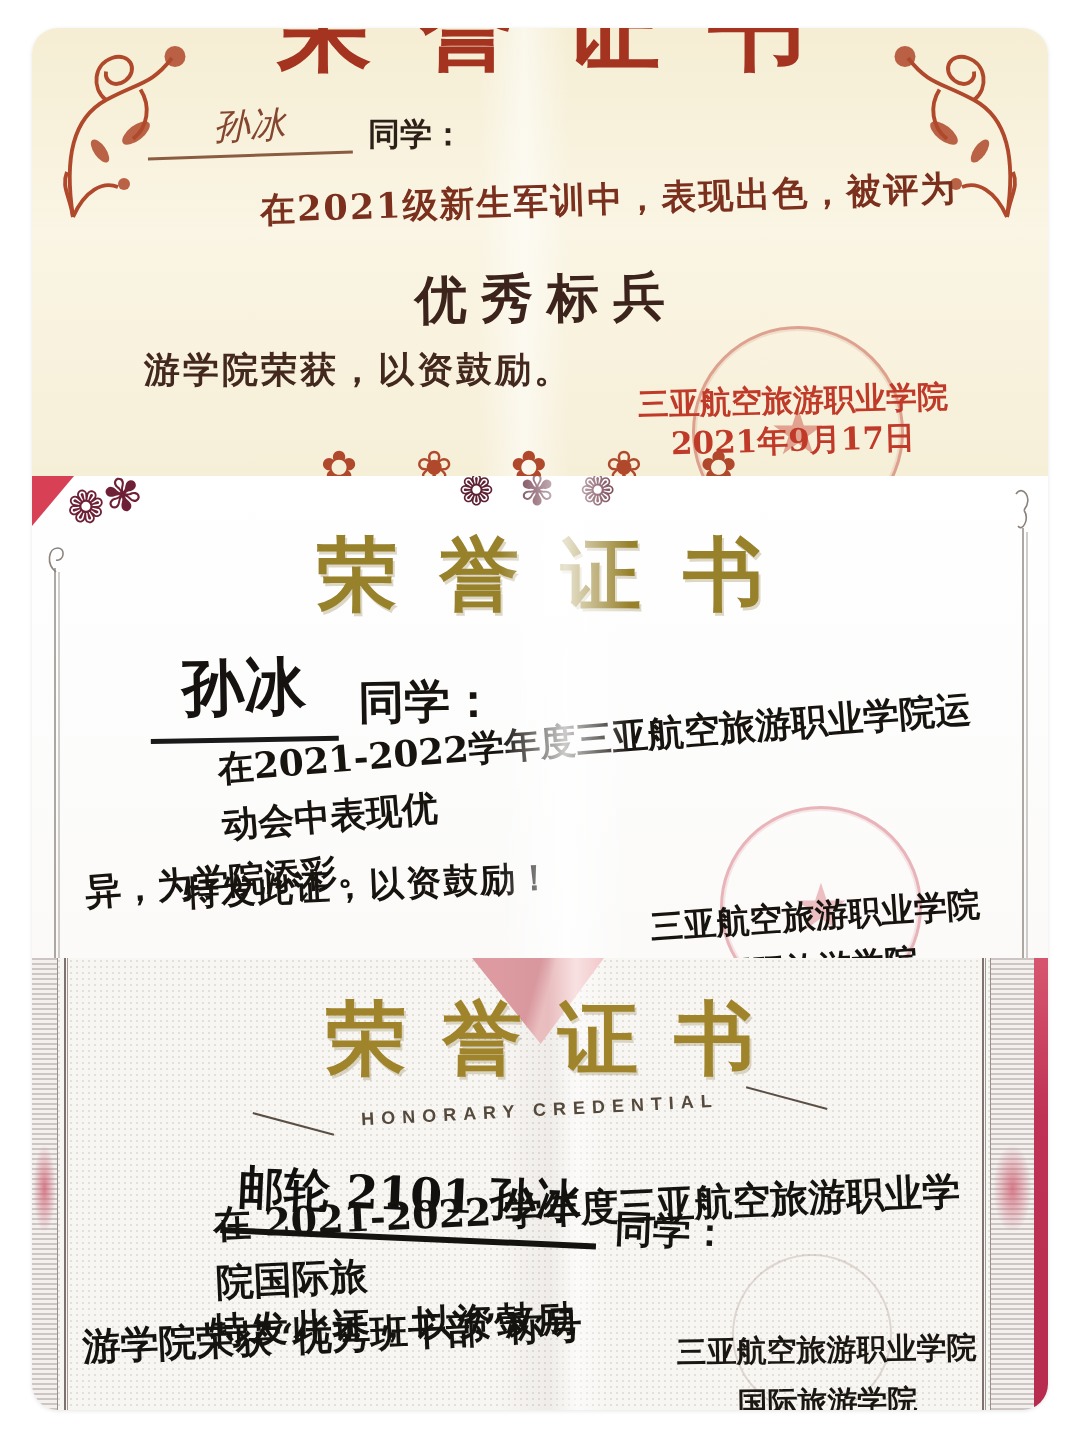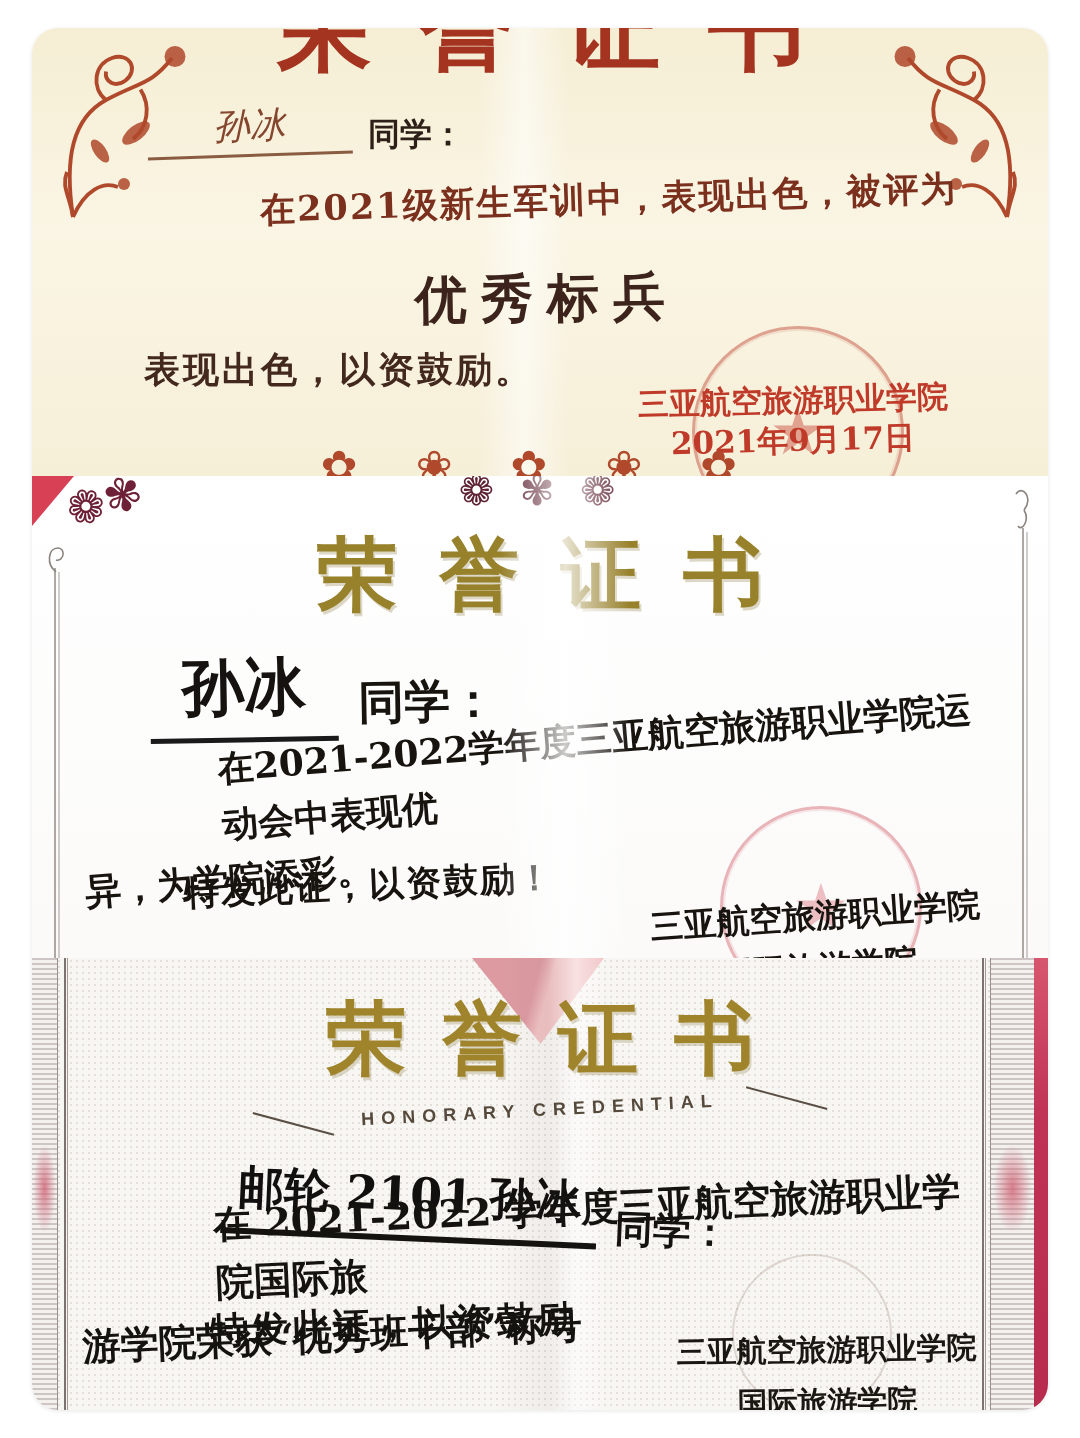--- a/index.html
+++ b/index.html
@@ -171,21 +171,21 @@
       </g>
     </svg>
 
     <div class="c1-name-row">
       <span class="c1-name">孙冰</span>
       <span class="c1-salutation">同学：</span>
     </div>
 
     <div class="c1-body">在2021级新生军训中，表现出色，被评为</div>
     <div class="c1-award">优秀标兵</div>
-    <div class="c1-closing">表现出色，以资鼓励。</div>
+    <div class="c1-closing">游学院荣获，以资鼓励。</div>
 
     <div class="seal seal-1">
       <span class="seal-star">★</span>
     </div>
 
     <div class="c1-issuer">三亚航空旅游职业学院</div>
     <div class="c1-date">2021年9月17日</div>
 
     <div class="c1-band">✿ ❀ ✿ ❀ ✿</div>
   </section>

